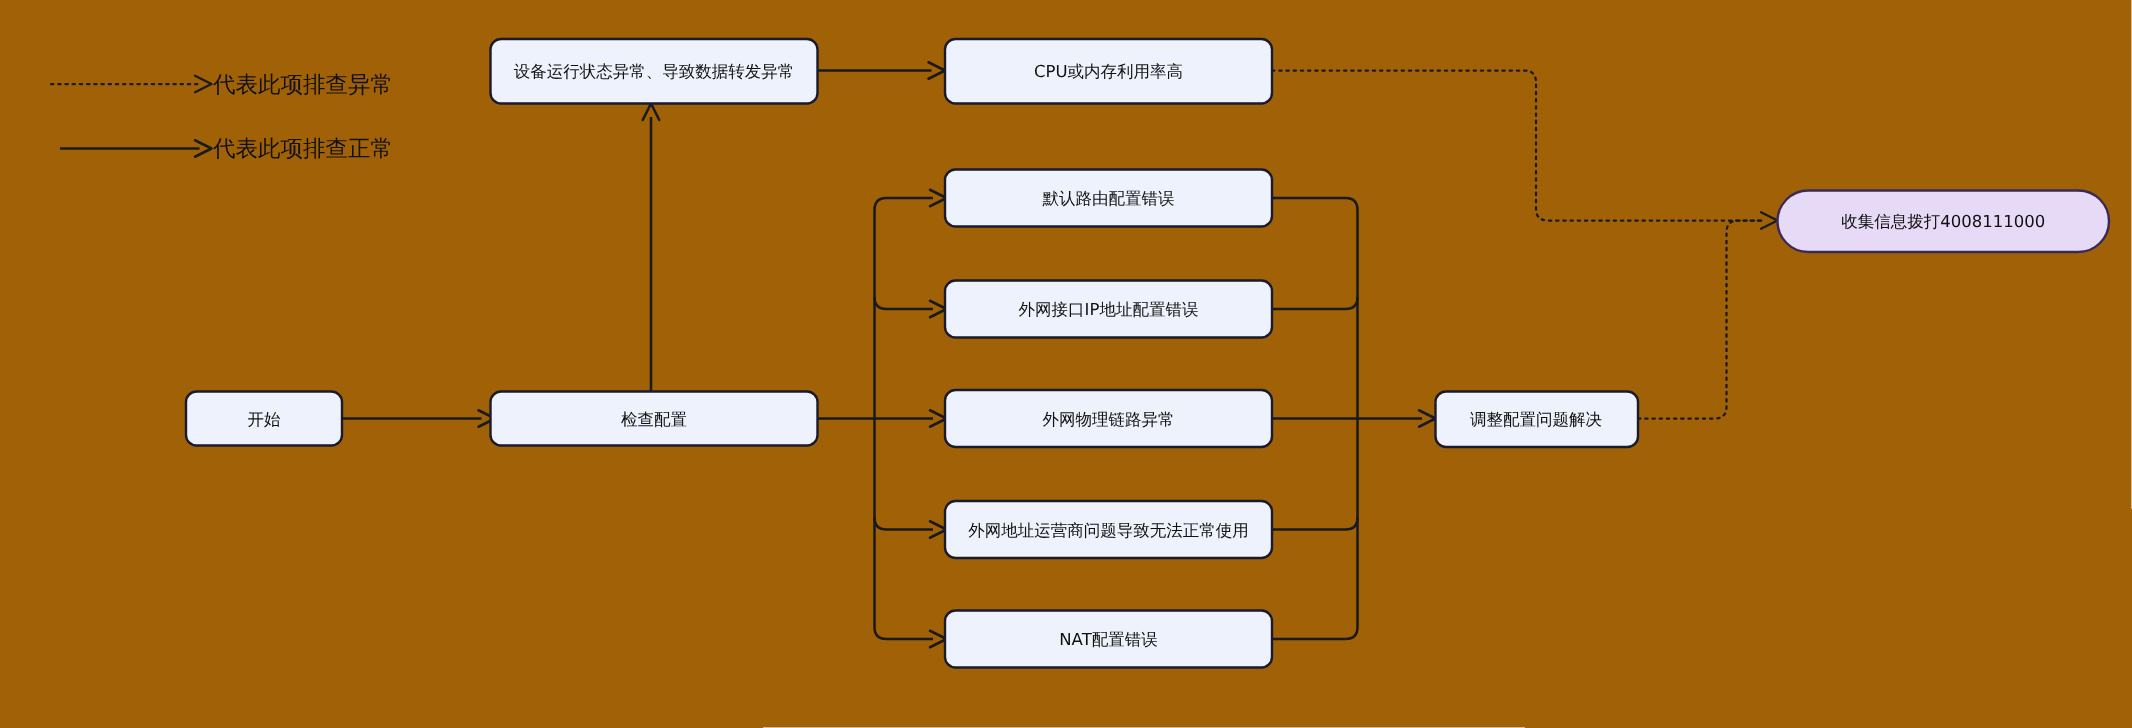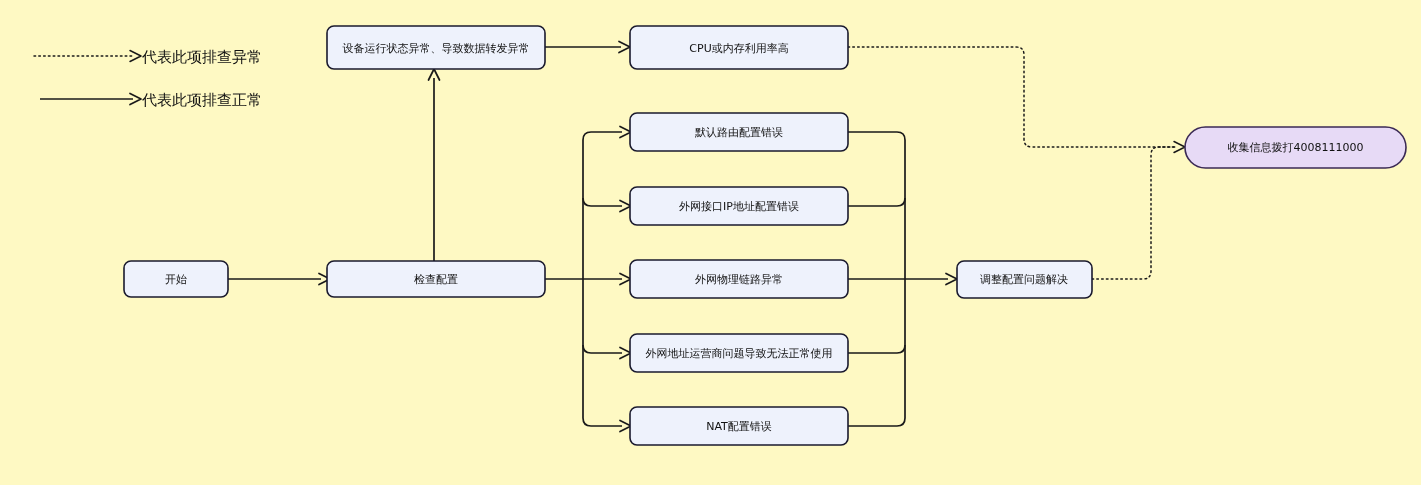--- a/index.html
+++ b/index.html
@@ -7,21 +7,21 @@
     padding: 0;
     background: #ffffff;
   }
   body {
     font-family: "DejaVu Sans", "Liberation Sans", sans-serif;
   }
   #canvas {
     position: relative;
     width: 1421px;
     height: 485px;
-    background: #fef9c3;
+    background: #a16207;
     overflow: hidden;
   }
   svg#flow {
     position: absolute;
     left: 0;
     top: 0;
     width: 1421px;
     height: 485px;
   }
   .node-rect {

